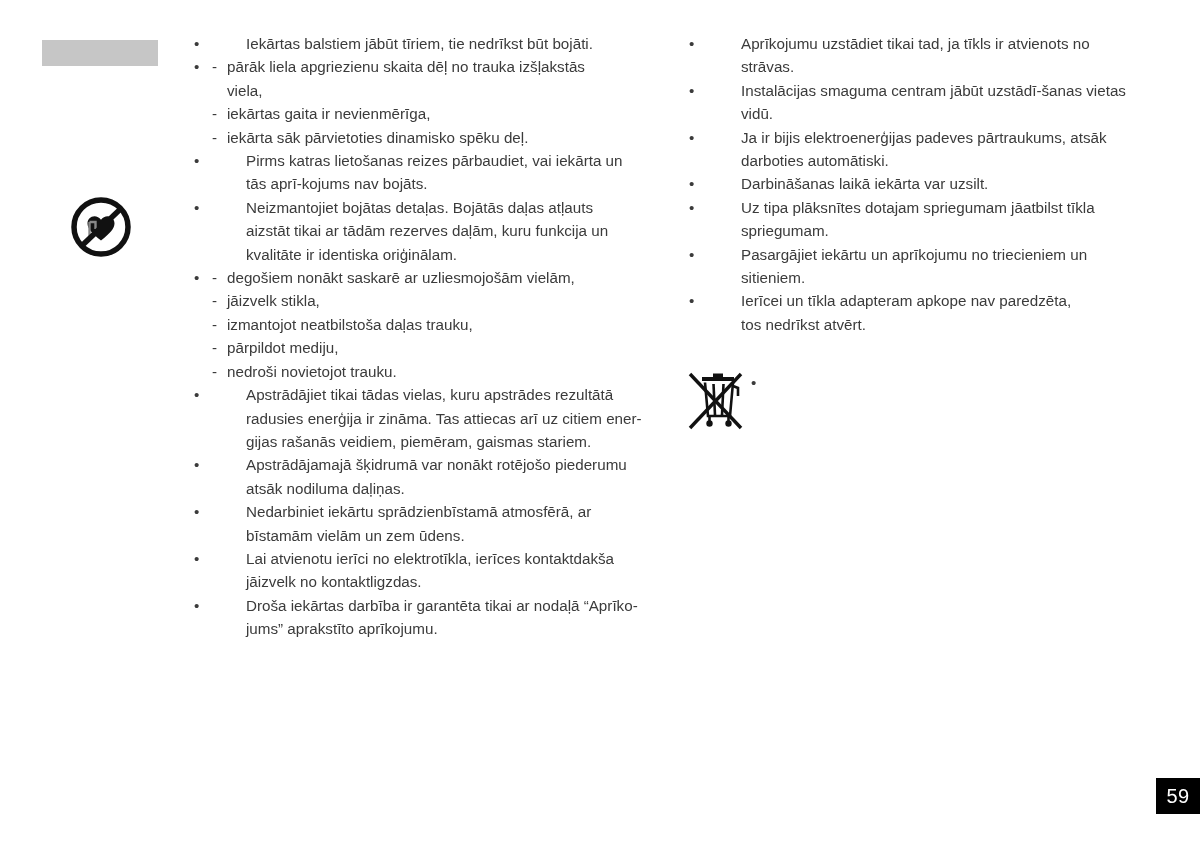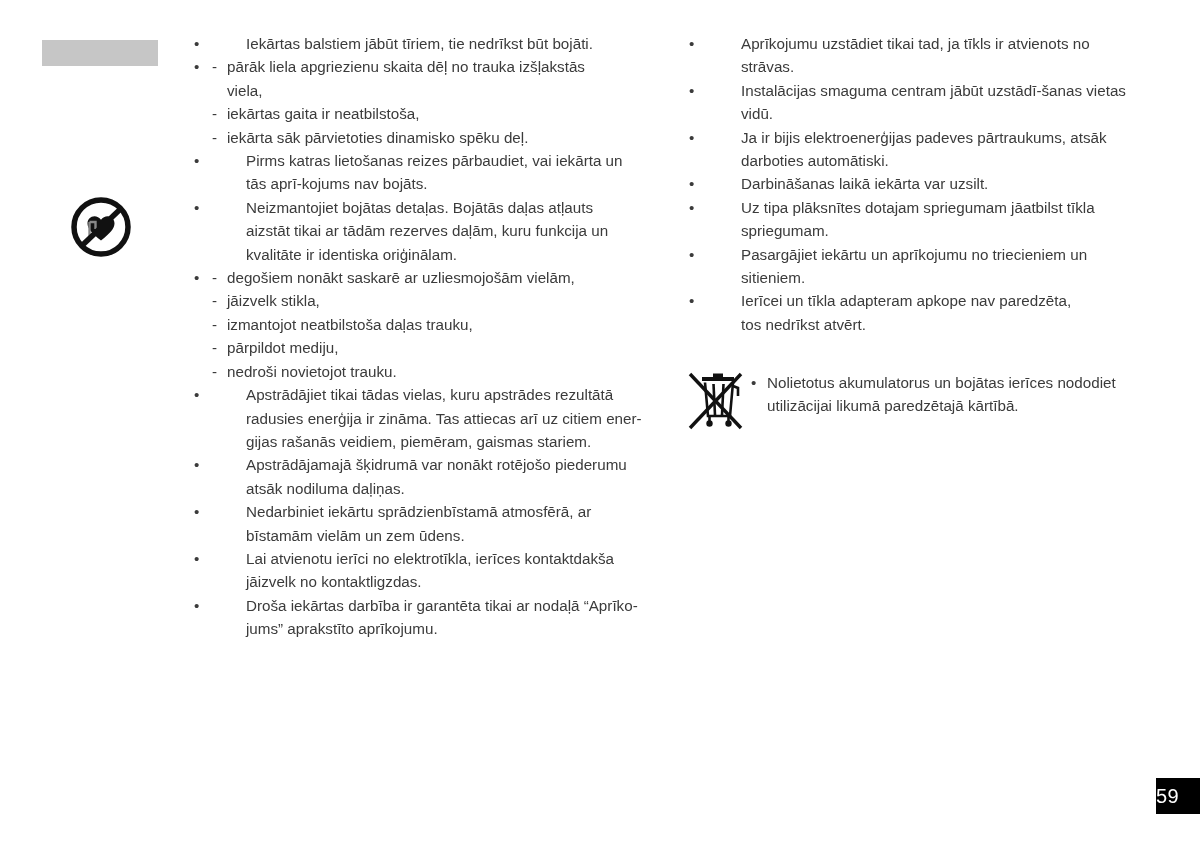--- a/index.html
+++ b/index.html
@@ -133,20 +133,21 @@
   .page-tab {
     position: absolute;
     right: 0;
     top: 778px;
     width: 44px;
     height: 36px;
     background: #000000;
     color: #ffffff;
     font-size: 20px;
     line-height: 36px;
+    text-align: center;
     letter-spacing: 0.5px;
   }
 </style>
 </head>
 <body>
 
 <div id="page">
 
   <div class="gray-block"></div>
 
@@ -171,21 +172,21 @@
       <li>
         <span class="bullet-mark">•</span>
         <ul class="dashes">
           <li>
             <span class="dash-mark">-</span>
             <span class="li-text">pārāk liela apgriezienu skaita dēļ no trauka izšļakstās
 viela,</span>
           </li>
           <li>
             <span class="dash-mark">-</span>
-            <span class="li-text">iekārtas gaita ir neatbilstoša,</span>
+            <span class="li-text">iekārtas gaita ir nevienmērīga,</span>
           </li>
           <li>
             <span class="dash-mark">-</span>
             <span class="li-text">iekārta sāk pārvietoties dinamisko spēku deļ.</span>
           </li>
         </ul>
       </li>
 
       <li>
         <span class="bullet-mark">•</span>
@@ -321,20 +322,18 @@
         </g>
 
         <g stroke="#111111" stroke-width="3.4" fill="none">
           <path d="M3 8 L54 62"></path>
           <path d="M54 8 L3 62"></path>
         </g>
       </svg>
     </div>
     <div class="disposal-body">
       <span class="bullet-mark">•</span>
-      <span class="li-text">Nolietotus akumulatorus un bojātas ierīces nododiet
-utilizācijai likumā paredzētajā kārtībā.</span>
     </div>
   </div>
 
   <div class="page-tab">59</div>
 
 </div>
 
 </body></html>

